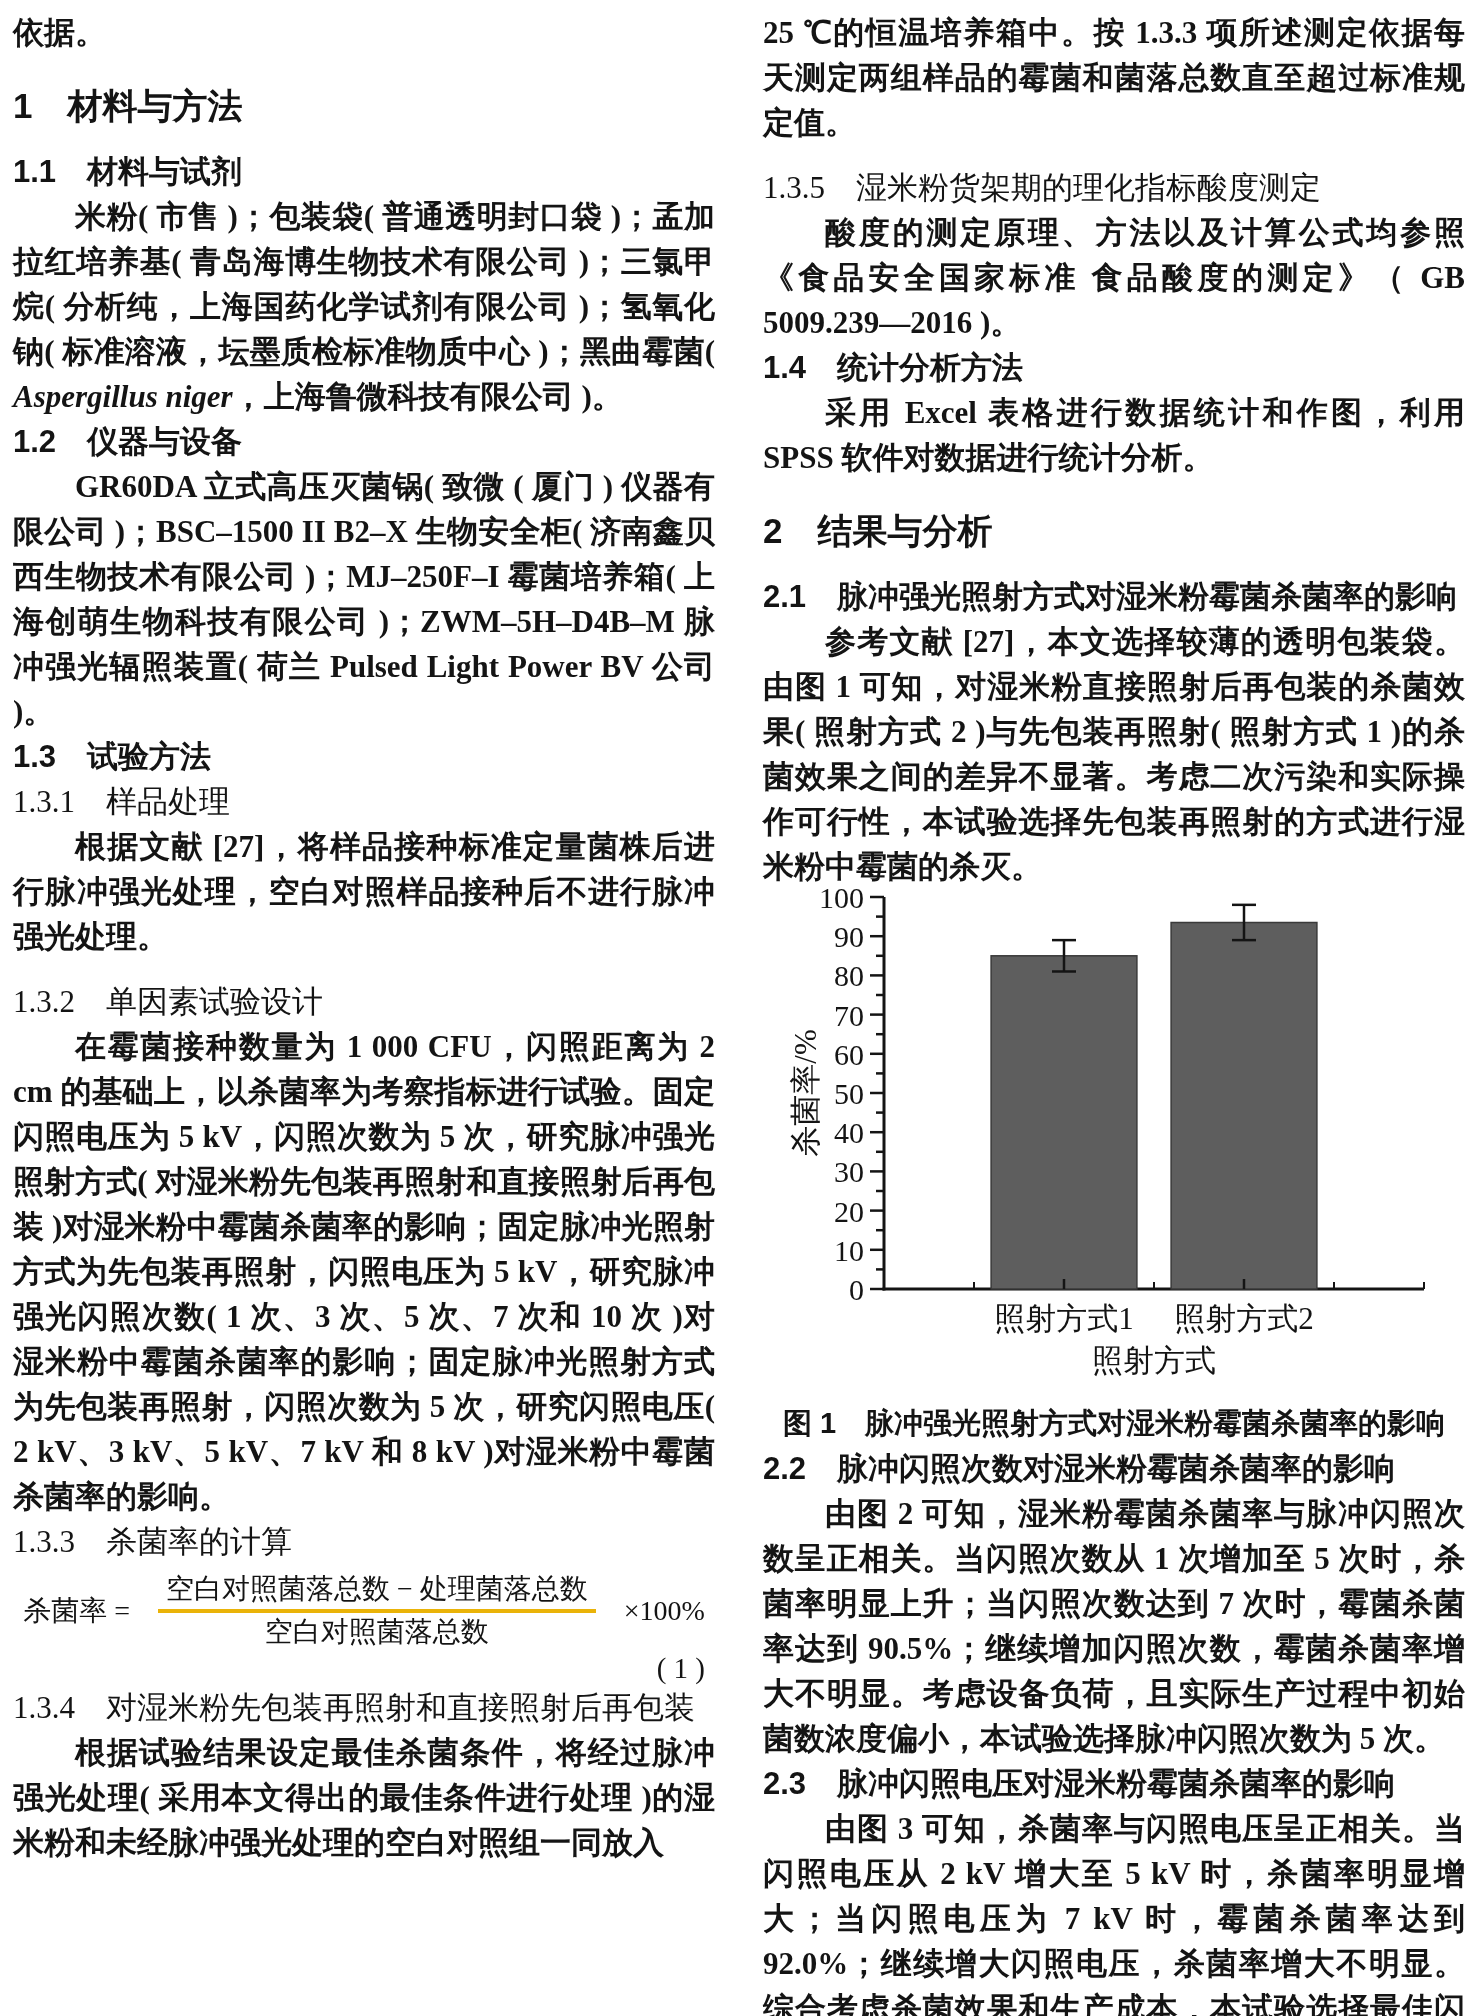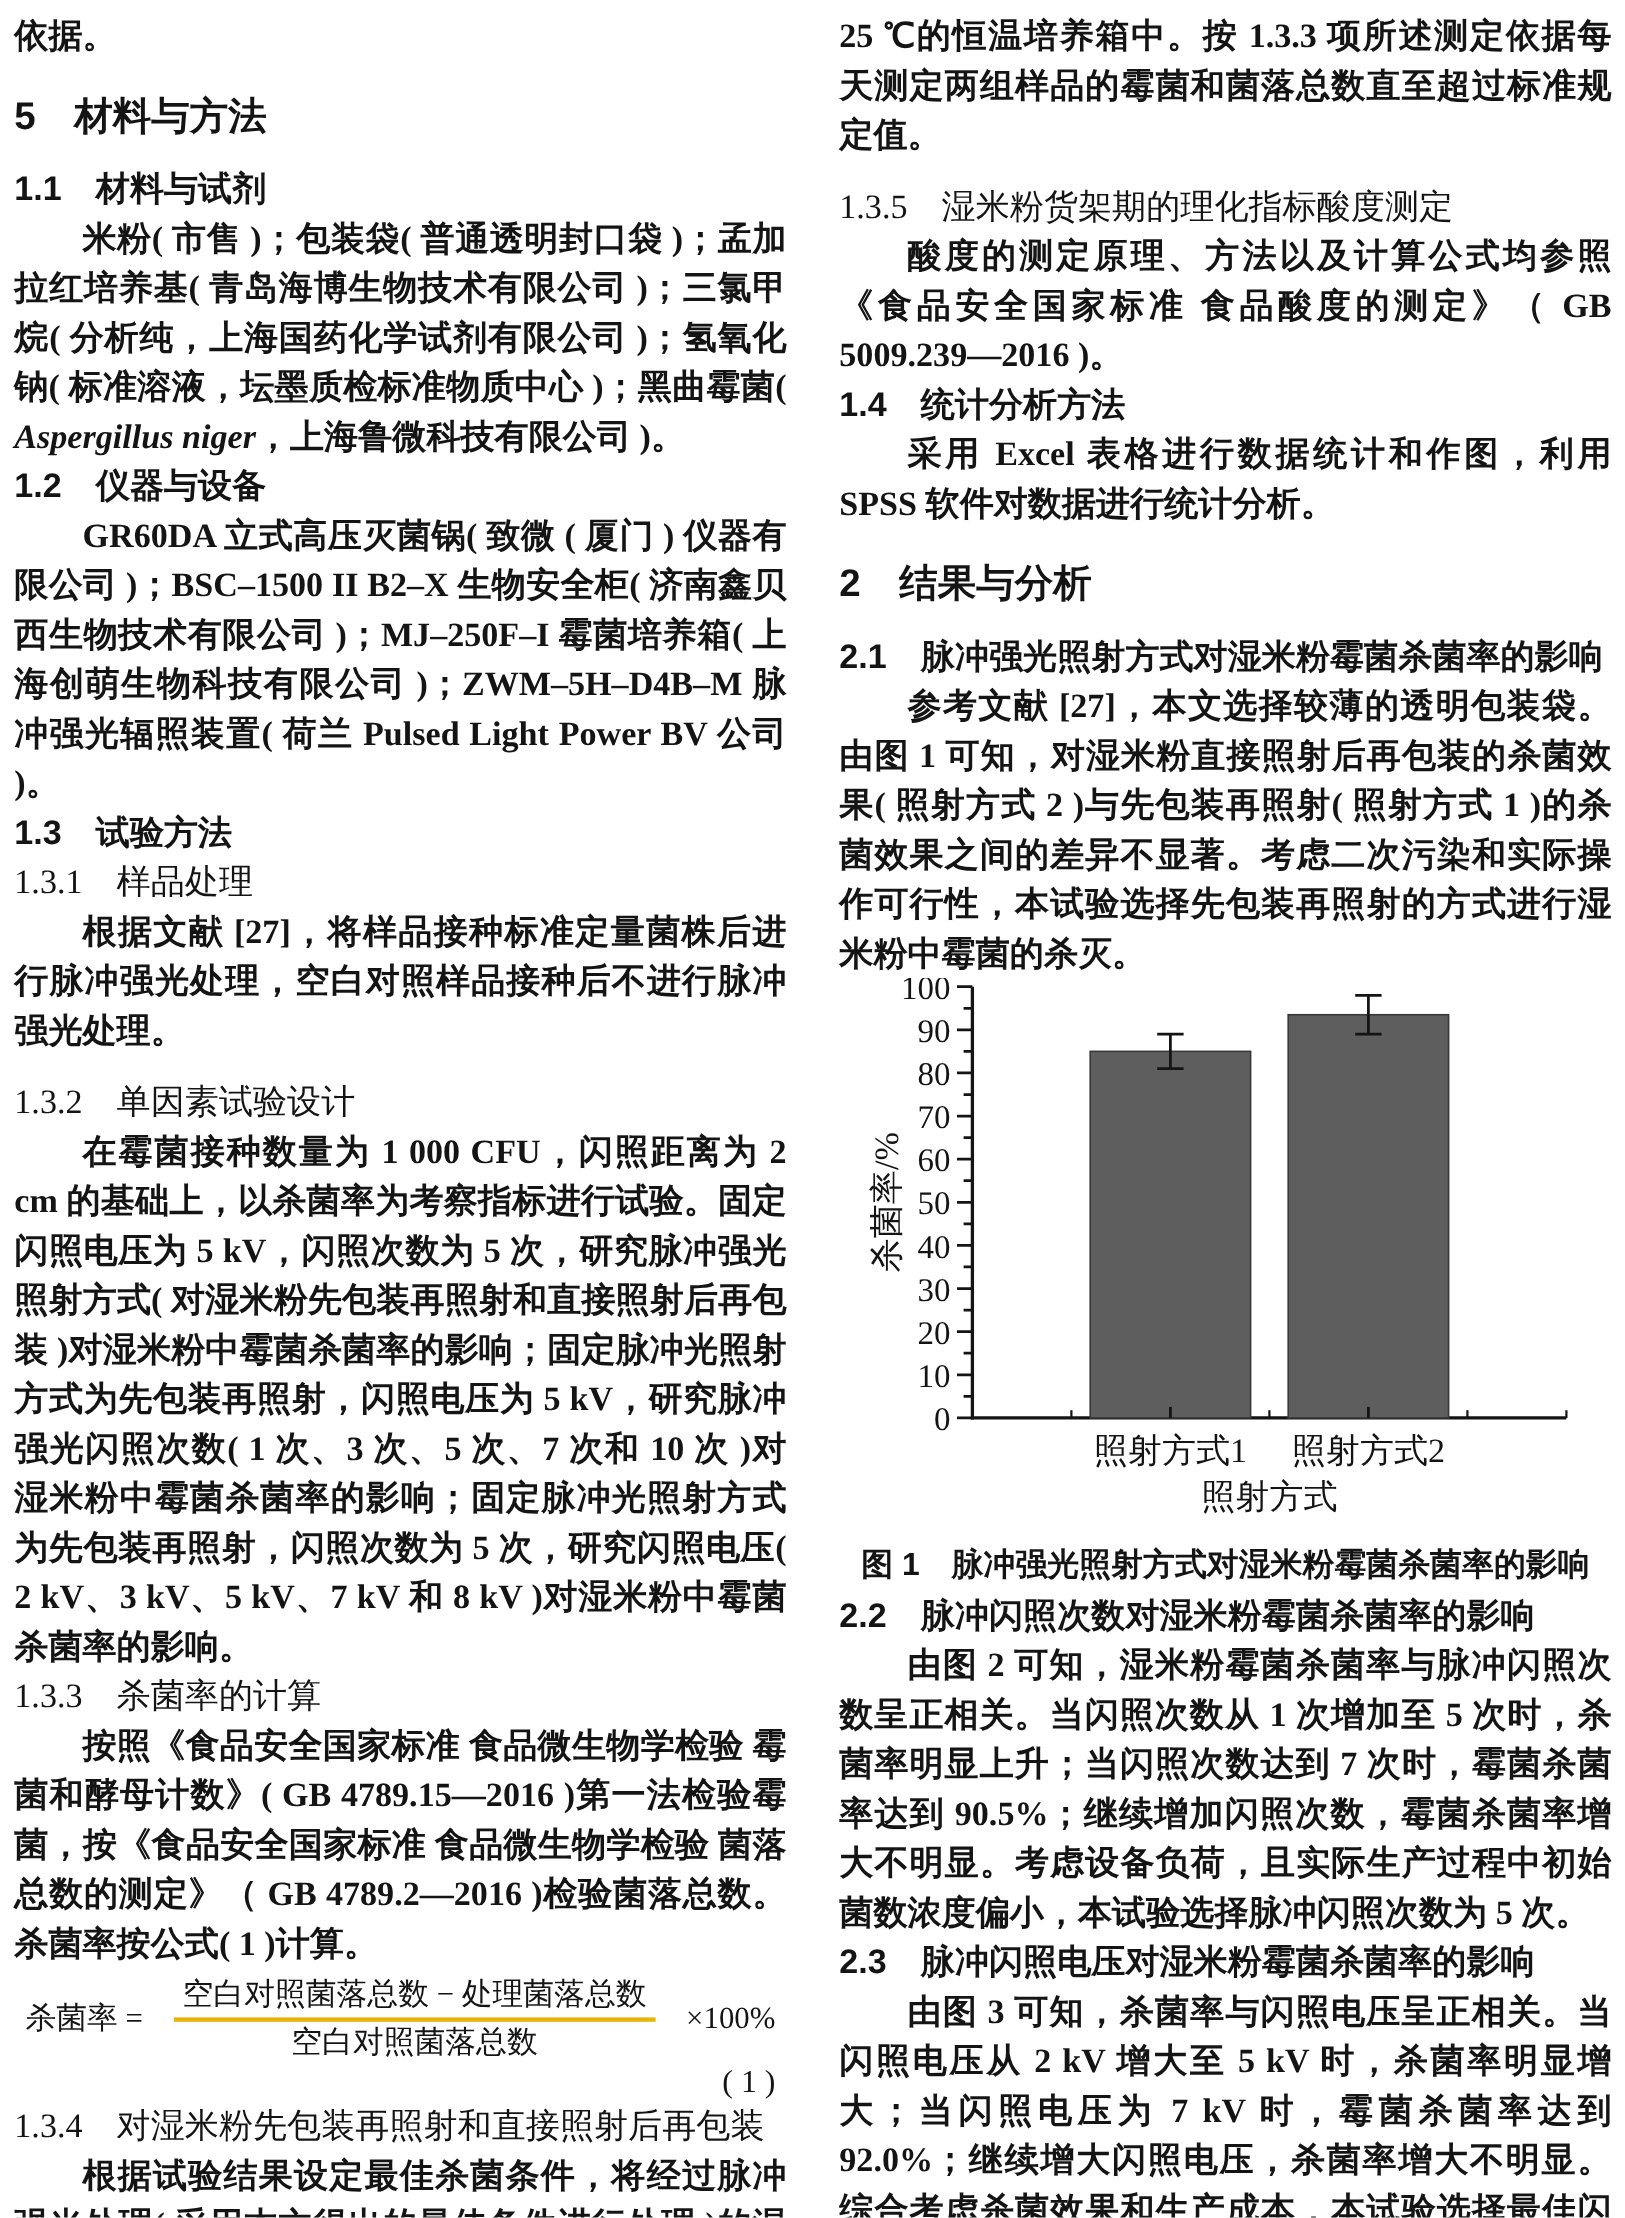--- a/index.html
+++ b/index.html
@@ -50,32 +50,31 @@
     font-family:"Liberation Sans", sans-serif;font-weight:bold;
     font-size:29px;line-height:45px;text-align:center;
   }
   svg text{font-family:"Liberation Serif", serif;}
 </style>
 </head>
 <body>
 
 <div class="col" id="col-left">
   <p class="cont">依据。</p>
-  <div class="h1">5　材料与方法</div>
+  <div class="h1">1　材料与方法</div>
   <div class="h2">1.1　材料与试剂</div>
   <p><span>米粉( 市售 )；包装袋( 普通透明封口袋 )；孟加拉红培养基( 青岛海博生物技术有限公司 )；三氯甲烷( 分析纯，上海国药化学试剂有限公司 )；氢氧化钠( 标准溶液，坛墨质检标准物质中心 )；黑曲霉菌( </span><span class="italic">Aspergillus niger</span><span>，上海鲁微科技有限公司 )。</span></p>
   <div class="h2">1.2　仪器与设备</div>
   <p>GR60DA 立式高压灭菌锅( 致微 ( 厦门 ) 仪器有限公司 )；BSC–1500 II B2–X 生物安全柜( 济南鑫贝西生物技术有限公司 )；MJ–250F–I 霉菌培养箱( 上海创萌生物科技有限公司 )；ZWM–5H–D4B–M 脉冲强光辐照装置( 荷兰 Pulsed Light Power BV 公司 )。</p>
   <div class="h2">1.3　试验方法</div>
   <div class="h3">1.3.1　样品处理</div>
   <p>根据文献 [27]，将样品接种标准定量菌株后进行脉冲强光处理，空白对照样品接种后不进行脉冲强光处理。</p>
   <div class="h3 mt">1.3.2　单因素试验设计</div>
   <p>在霉菌接种数量为 1 000 CFU，闪照距离为 2 cm 的基础上，以杀菌率为考察指标进行试验。固定闪照电压为 5 kV，闪照次数为 5 次，研究脉冲强光照射方式( 对湿米粉先包装再照射和直接照射后再包装 )对湿米粉中霉菌杀菌率的影响；固定脉冲光照射方式为先包装再照射，闪照电压为 5 kV，研究脉冲强光闪照次数( 1 次、3 次、5 次、7 次和 10 次 )对湿米粉中霉菌杀菌率的影响；固定脉冲光照射方式为先包装再照射，闪照次数为 5 次，研究闪照电压( 2 kV、3 kV、5 kV、7 kV 和 8 kV )对湿米粉中霉菌杀菌率的影响。</p>
   <div class="h3">1.3.3　杀菌率的计算</div>
-  <p>按照《食品安全国家标准 食品微生物学检验 霉菌和酵母计数》( GB 4789.15—2016 )第一法检验霉菌，按《食品安全国家标准 食品微生物学检验 菌落总数的测定》（ GB 4789.2—2016 )检验菌落总数。杀菌率按公式( 1 )计算。</p>
   <div class="formula">
     <span>杀菌率 =</span>
     <span class="frac">
       <span class="num">空白对照菌落总数 − 处理菌落总数</span>
       <span class="den">空白对照菌落总数</span>
     </span>
     <span>×100%</span>
   </div>
   <div class="eq-num">( 1 )</div>
   <div class="h3">1.3.4　对湿米粉先包装再照射和直接照射后再包装</div>

